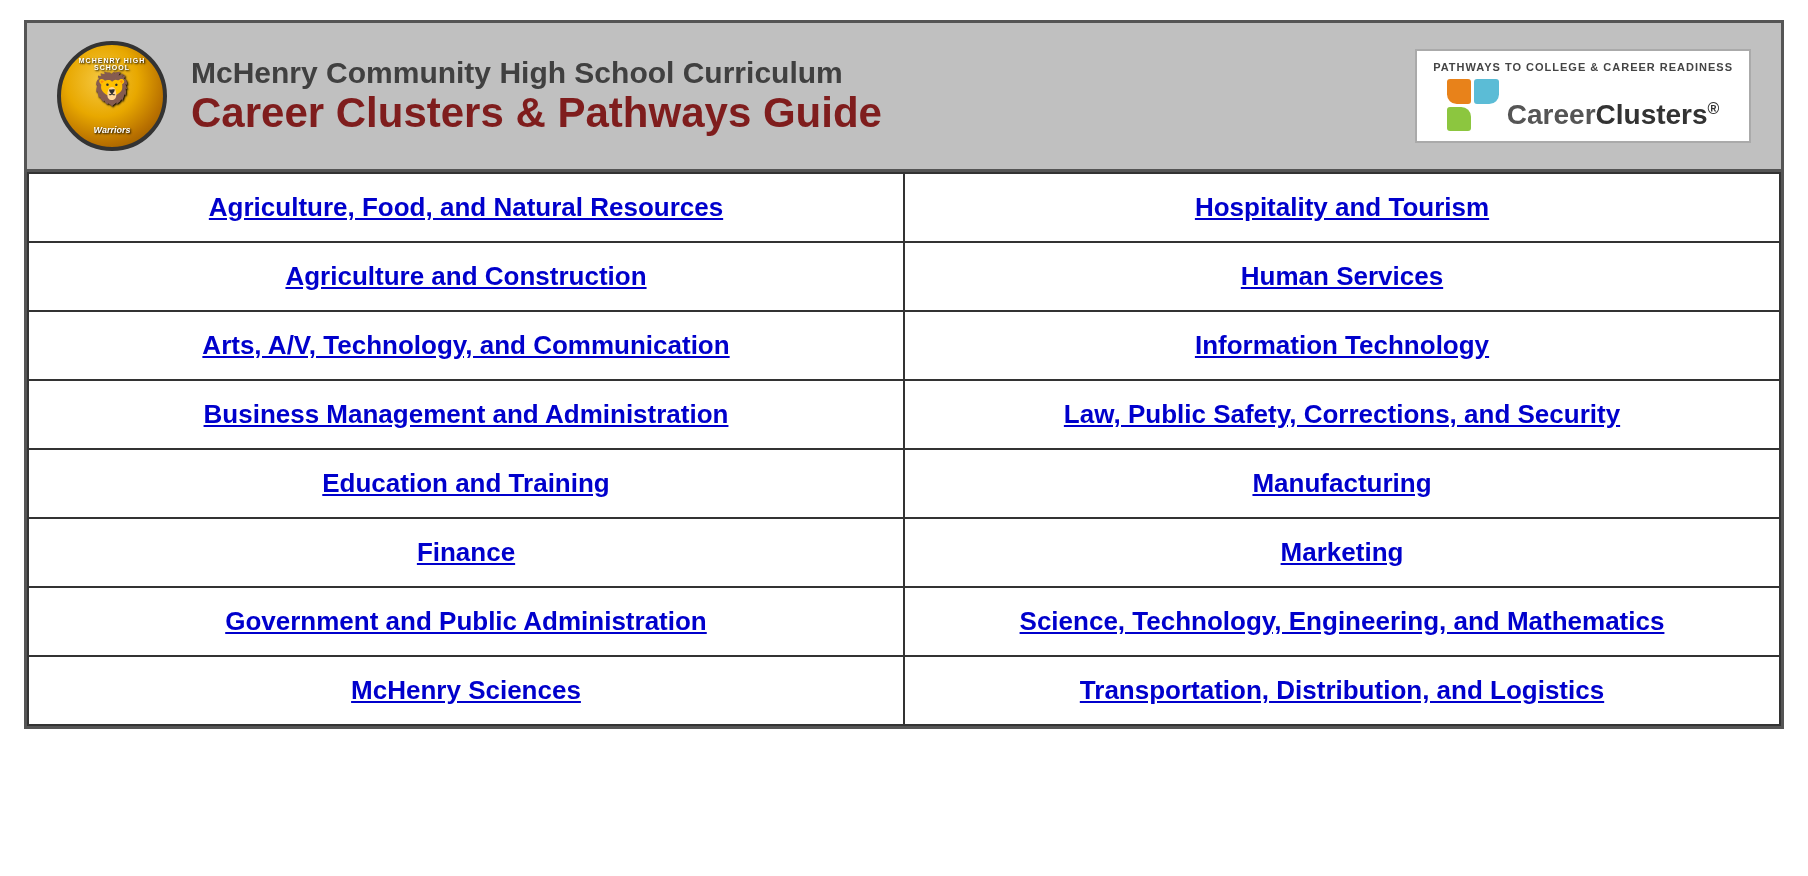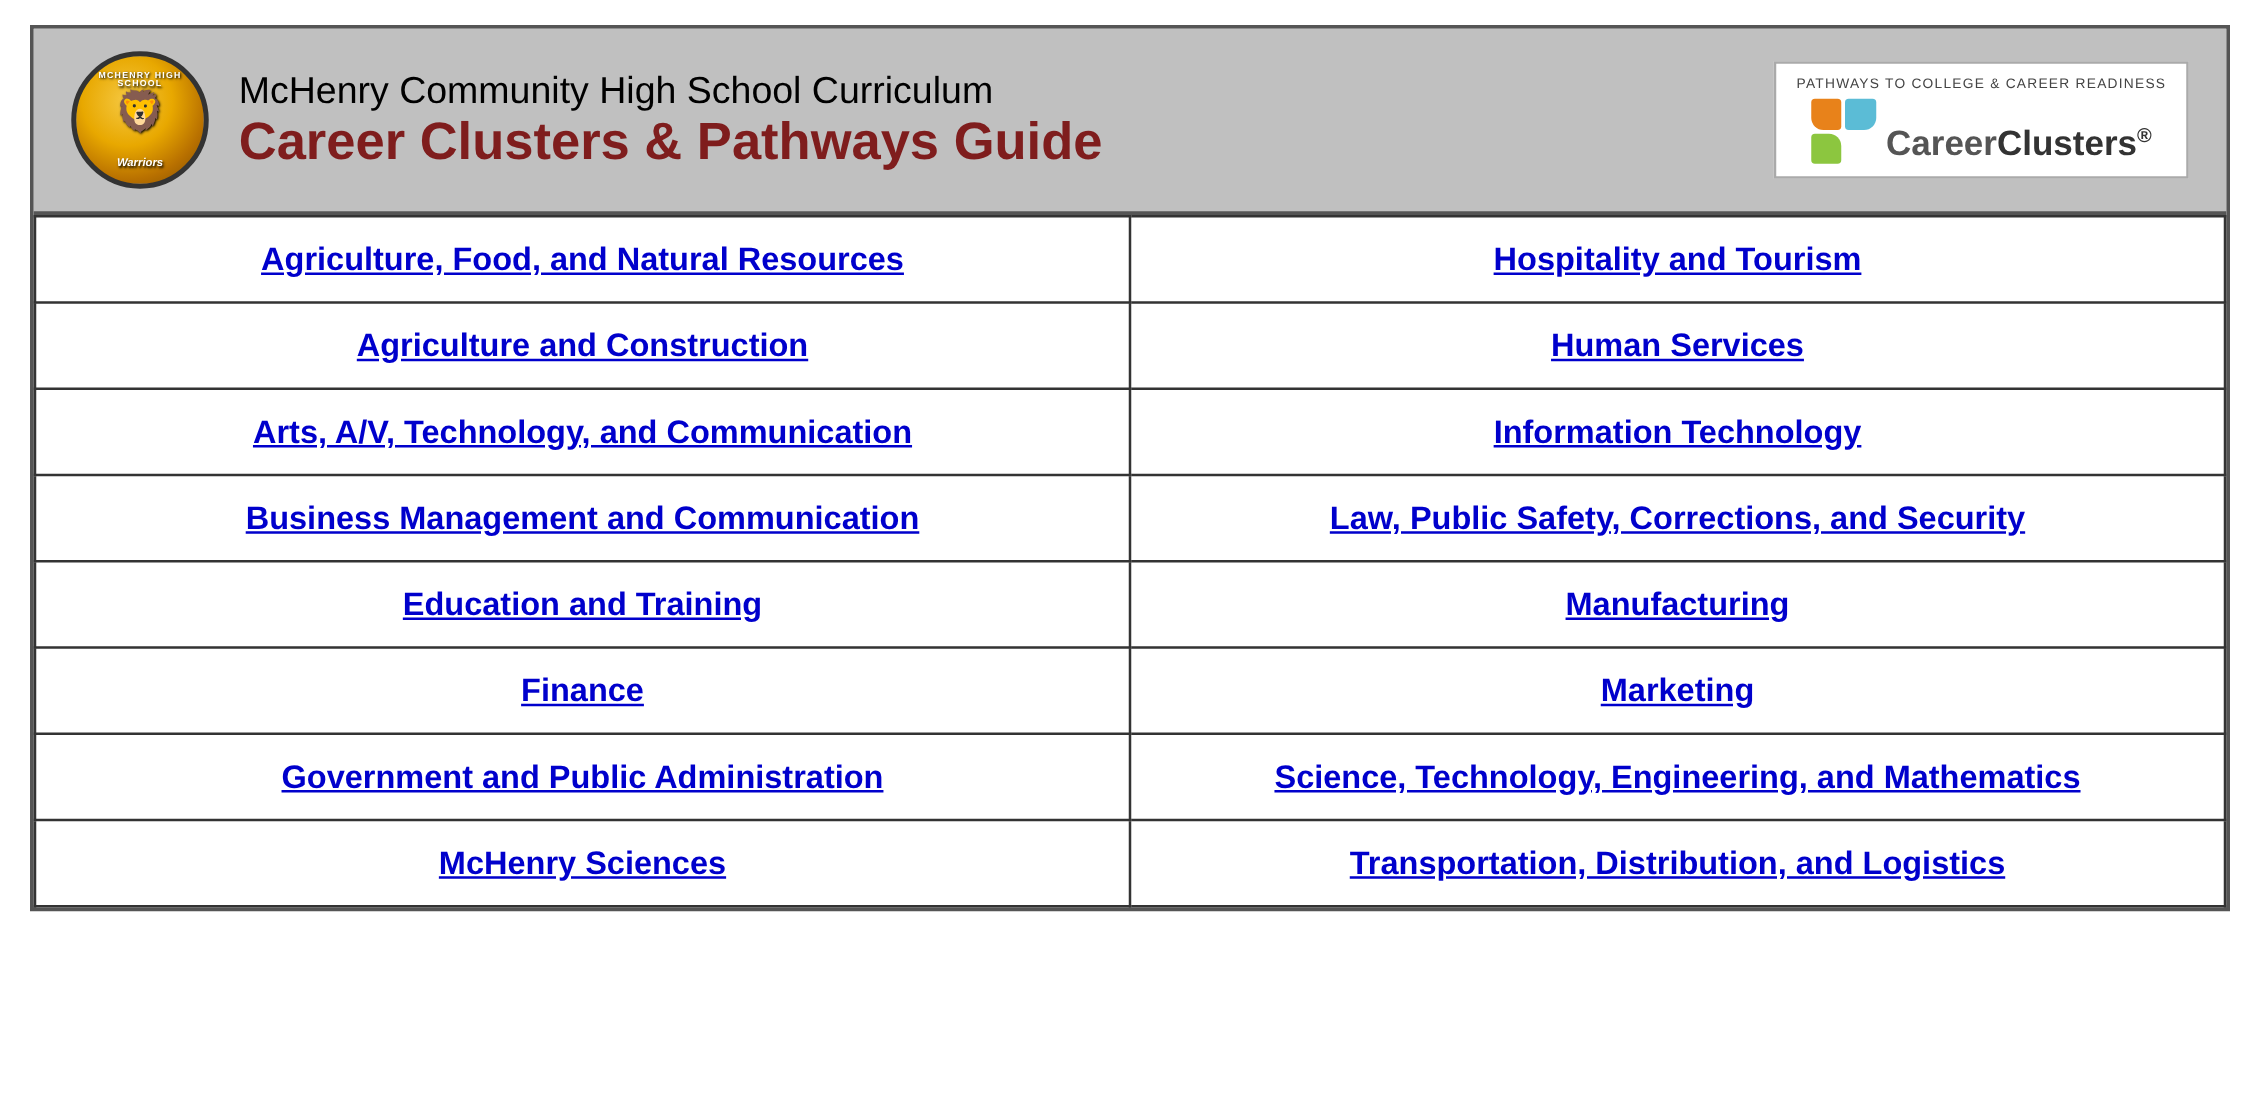--- a/index.html
+++ b/index.html
@@ -75,22 +75,22 @@
       display: block;
       margin-top: 20px;
     }
 
     .title-area {
       flex: 1;
     }
 
     .title-line1 {
       font-size: 30px;
-      font-weight: normal;
-      color: #000000;
+      font-weight: bold;
+      color: #404040;
     }
 
     .title-line2 {
       font-size: 42px;
       font-weight: 900;
       color: #7f1d1d;
       line-height: 1.1;
     }
 
     .career-clusters-logo {
@@ -103,21 +103,21 @@
       align-items: center;
       min-width: 280px;
     }
 
     .pathways-tagline {
       font-size: 11px;
       color: #444;
       letter-spacing: 1px;
       text-transform: uppercase;
       margin-bottom: 6px;
-      font-weight: normal;
+      font-weight: bold;
       text-align: right;
     }
 
     .cc-logo-graphic {
       display: flex;
       align-items: flex-end;
       gap: 8px;
     }
 
     .cc-squares {
@@ -210,21 +210,21 @@
         </tr>
         <tr>
           <td><a href="#">Agriculture and Construction</a></td>
           <td><a href="#">Human Services</a></td>
         </tr>
         <tr>
           <td><a href="#">Arts, A/V, Technology, and Communication</a></td>
           <td><a href="#">Information Technology</a></td>
         </tr>
         <tr>
-          <td><a href="#">Business Management and Communication</a></td>
+          <td><a href="#">Business Management and Administration</a></td>
           <td><a href="#">Law, Public Safety, Corrections, and Security</a></td>
         </tr>
         <tr>
           <td><a href="#">Education and Training</a></td>
           <td><a href="#">Manufacturing</a></td>
         </tr>
         <tr>
           <td><a href="#">Finance</a></td>
           <td><a href="#">Marketing</a></td>
         </tr>

